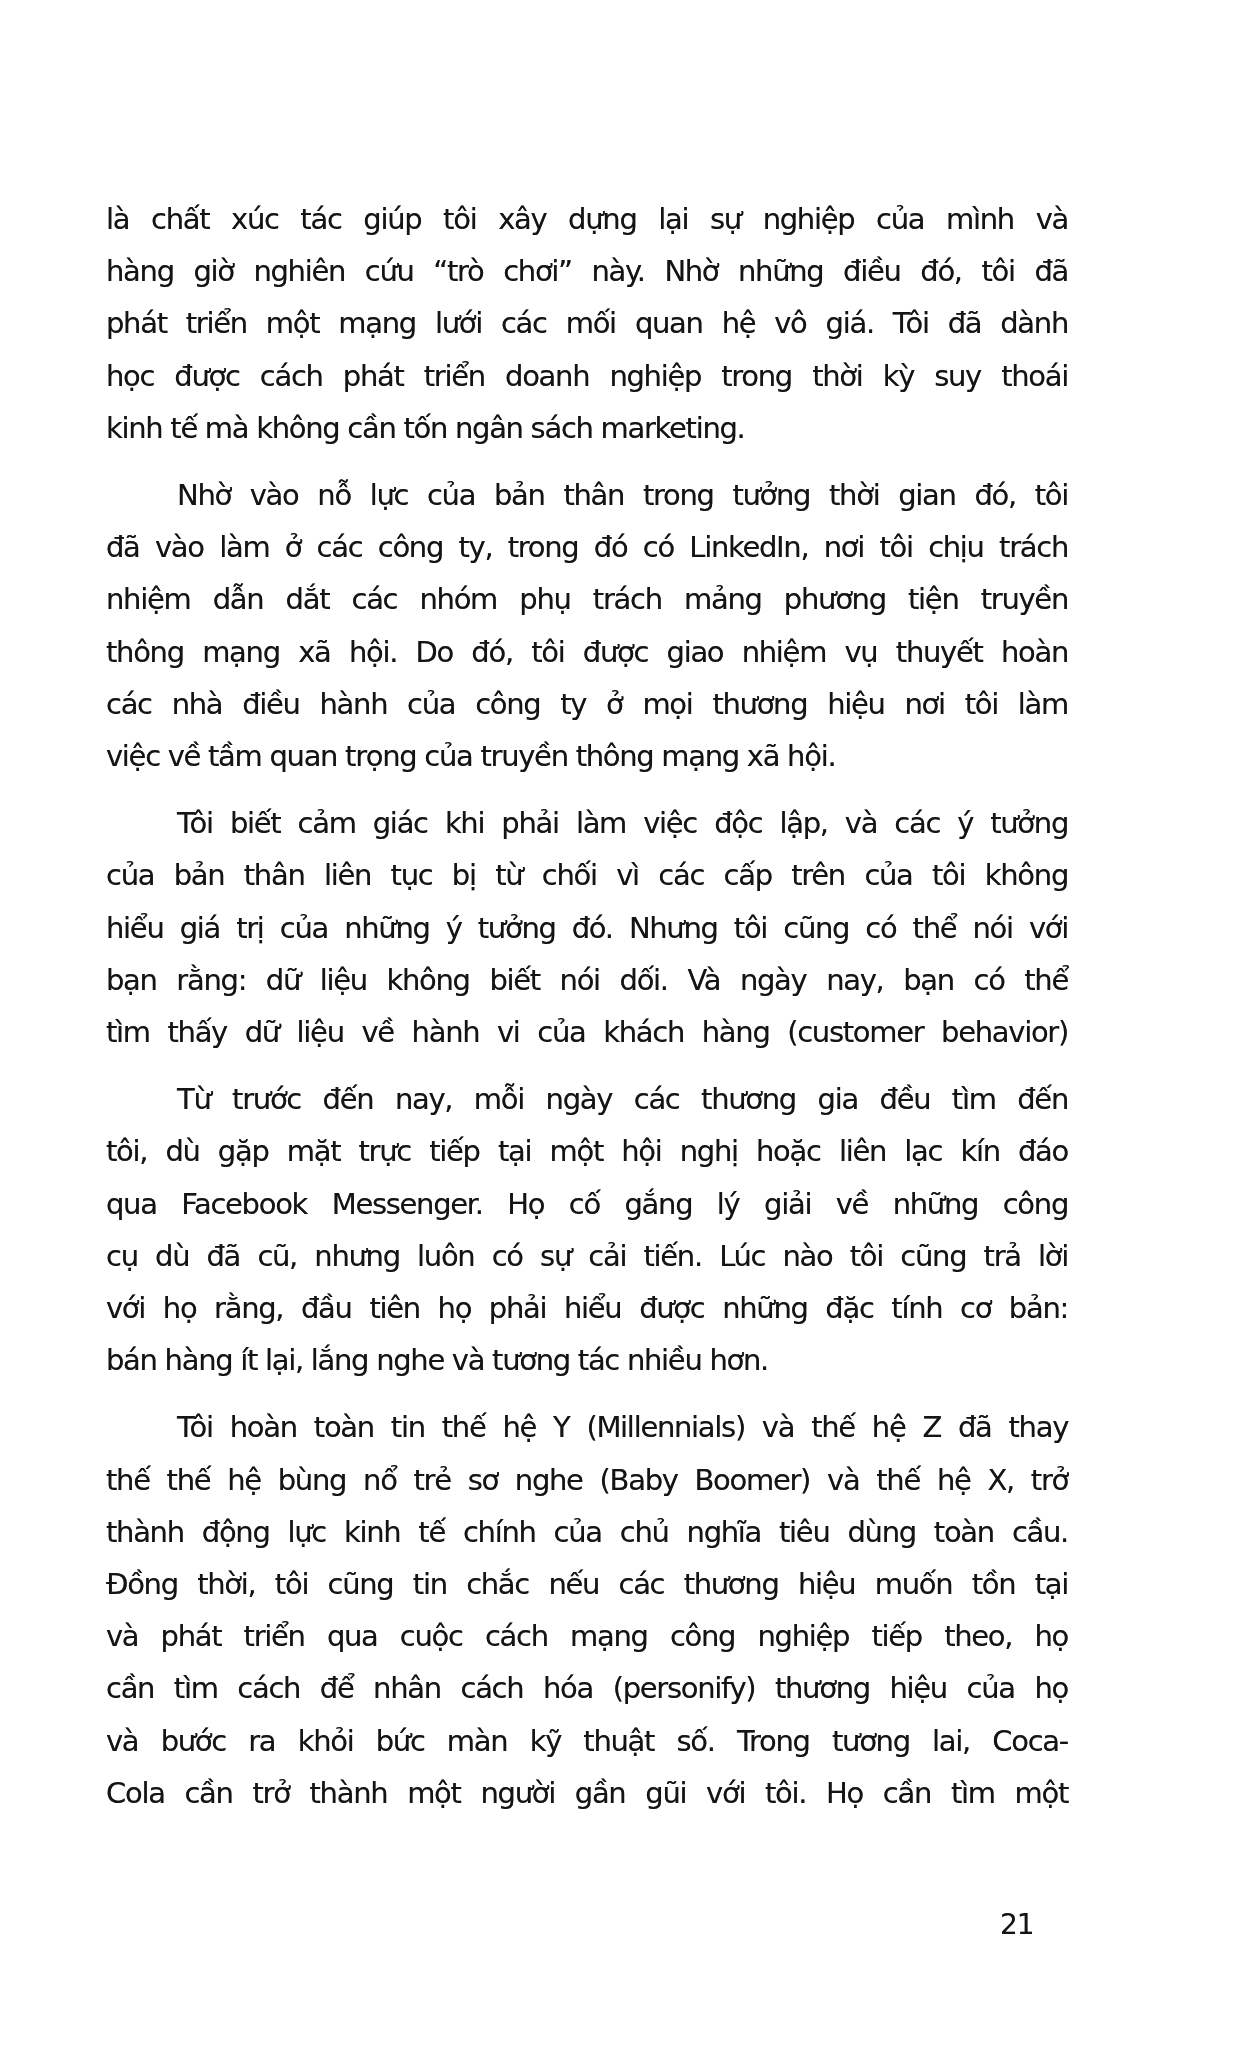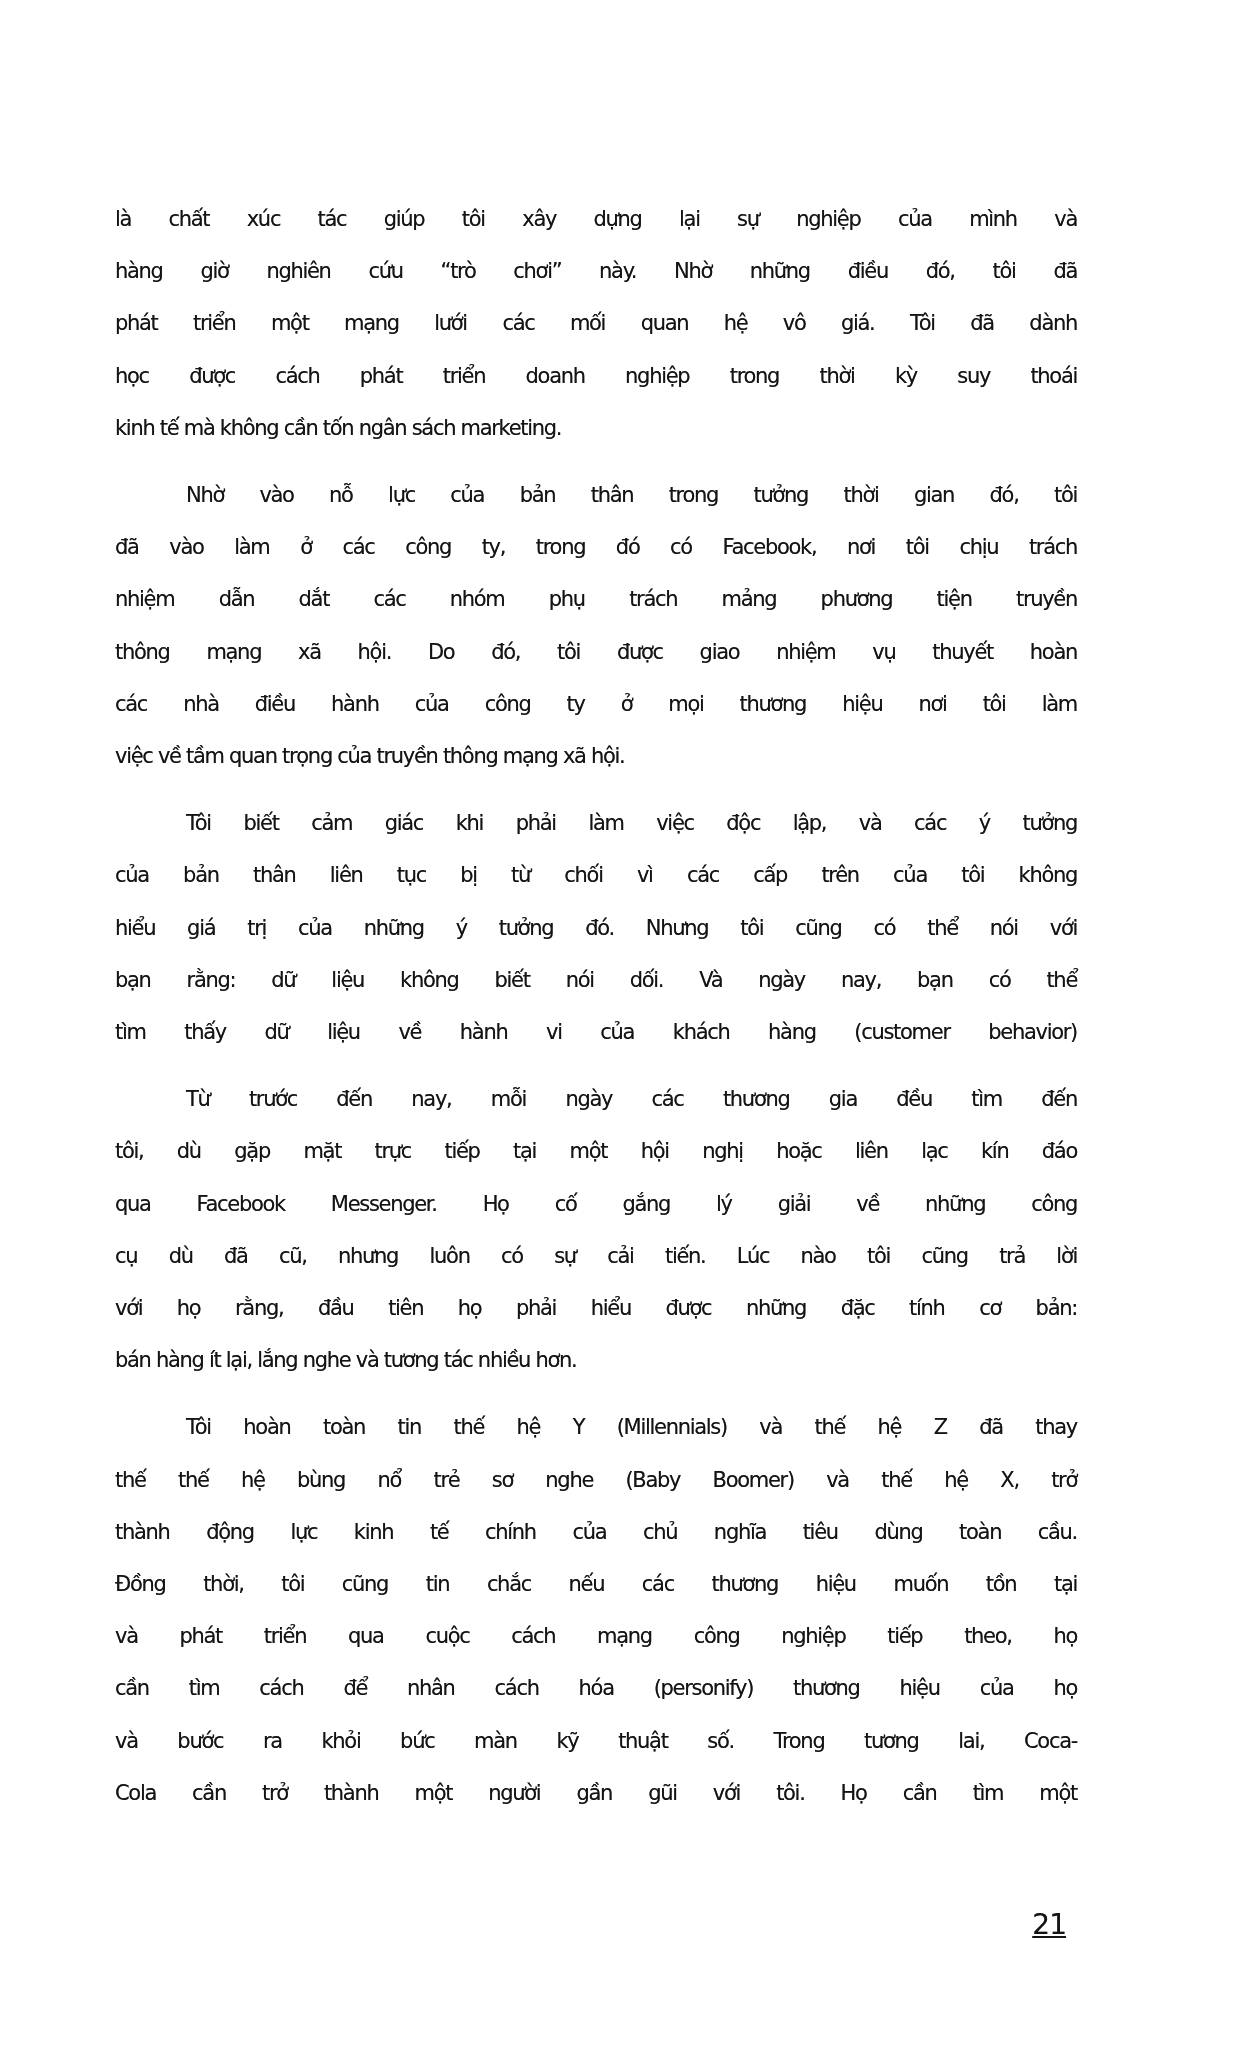--- a/index.html
+++ b/index.html
@@ -17,26 +17,26 @@
     .page {
       position: absolute;
       left: 0;
       top: 0;
       width: 1248px;
       height: 2048px;
       background: #ffffff;
     }
     .text-block {
       position: absolute;
-      left: 115px;
+      left: 106px;
       top: 193px;
       width: 962px;
       color: #141414;
       font-family: "DejaVu Sans", sans-serif;
-      font-size: 21px;
+      font-size: 29px;
       line-height: 52.2px;
       letter-spacing: -1.3px;
       word-spacing: 0px;
       text-align: justify;
       text-shadow: 0 0 0.6px rgba(0,0,0,0.55);
     }
     .para {
       margin: 0 0 15px 0;
       padding: 0;
     }
@@ -50,46 +50,44 @@
       text-align-last: left;
     }
     .para.indent .line.first {
       padding-left: 71px;
     }
     .page-number {
       position: absolute;
       left: 1000px;
       top: 1908px;
       width: 66px;
-      text-align: right;
       color: #141414;
       font-family: "DejaVu Sans", sans-serif;
       font-size: 28px;
       letter-spacing: -1px;
       text-shadow: 0 0 0.6px rgba(0,0,0,0.55);
-      text-decoration: underline;
     }
   </style>
 </head>
 <body>
 
 <div class="page">
   <div class="text-block">
 
     <p class="para">
       <span class="line first">là chất xúc tác giúp tôi xây dựng lại sự nghiệp của mình và</span>
       <span class="line">hàng giờ nghiên cứu “trò chơi” này. Nhờ những điều đó, tôi đã</span>
       <span class="line">phát triển một mạng lưới các mối quan hệ vô giá. Tôi đã dành</span>
       <span class="line">học được cách phát triển doanh nghiệp trong thời kỳ suy thoái</span>
       <span class="line last">kinh tế mà không cần tốn ngân sách marketing.</span>
     </p>
 
     <p class="para indent">
       <span class="line first">Nhờ vào nỗ lực của bản thân trong tưởng thời gian đó, tôi</span>
-      <span class="line">đã vào làm ở các công ty, trong đó có Facebook, nơi tôi chịu trách</span>
+      <span class="line">đã vào làm ở các công ty, trong đó có LinkedIn, nơi tôi chịu trách</span>
       <span class="line">nhiệm dẫn dắt các nhóm phụ trách mảng phương tiện truyền</span>
       <span class="line">thông mạng xã hội. Do đó, tôi được giao nhiệm vụ thuyết hoàn</span>
       <span class="line">các nhà điều hành của công ty ở mọi thương hiệu nơi tôi làm</span>
       <span class="line last">việc về tầm quan trọng của truyền thông mạng xã hội.</span>
     </p>
 
     <p class="para indent">
       <span class="line first">Tôi biết cảm giác khi phải làm việc độc lập, và các ý tưởng</span>
       <span class="line">của bản thân liên tục bị từ chối vì các cấp trên của tôi không</span>
       <span class="line">hiểu giá trị của những ý tưởng đó. Nhưng tôi cũng có thể nói với</span>

